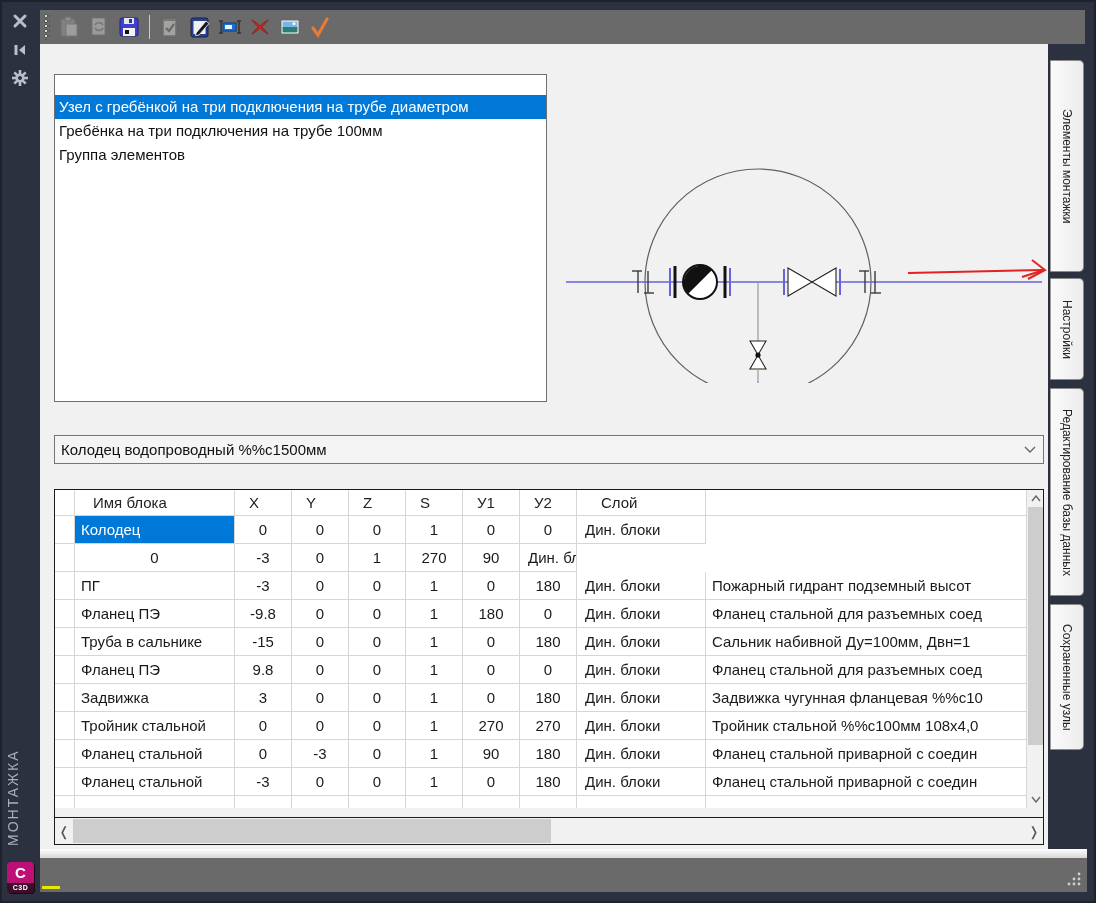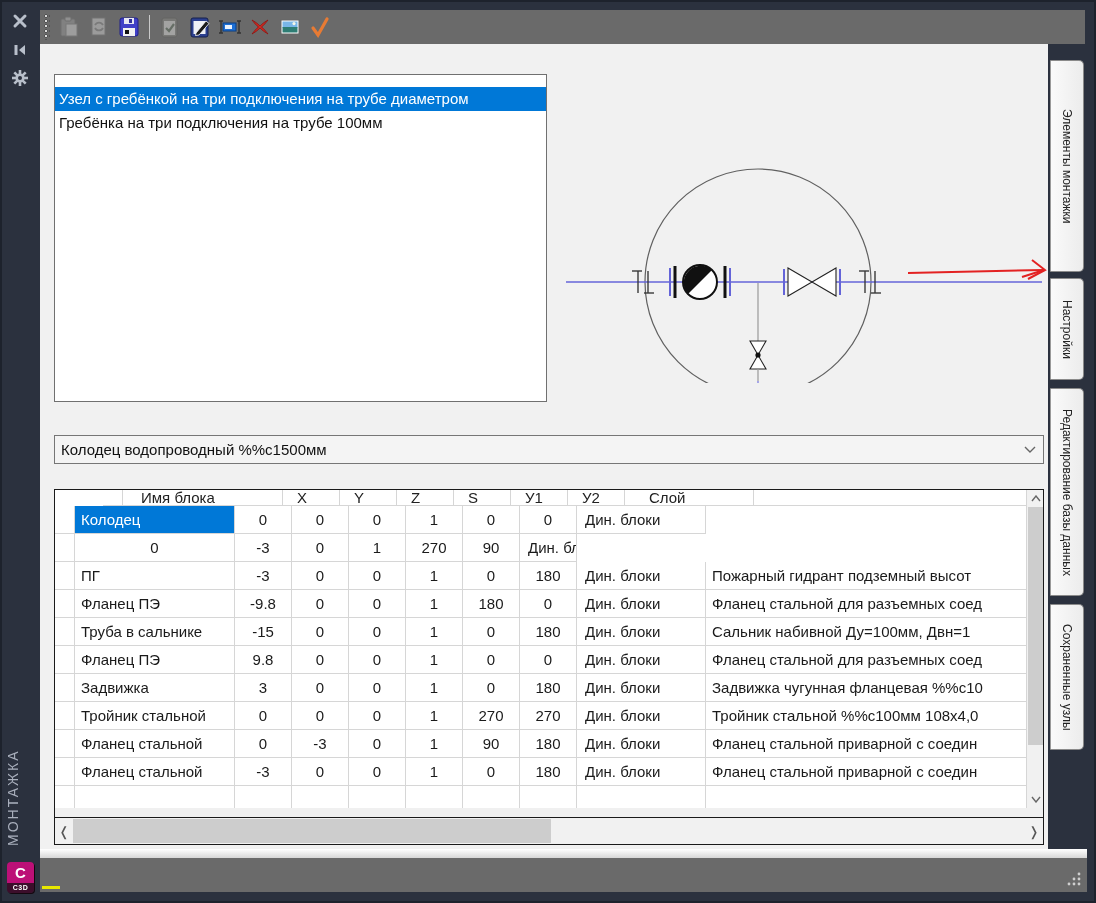--- a/index.html
+++ b/index.html
@@ -31,38 +31,38 @@
   .tb-sep{width:1px;height:24px;background:#c9c9c9;margin:0 5px;}
   
   .panel{position:absolute;left:38px;top:42px;width:1008px;height:805px;background:#f1f1f1;}
   .panel-edge{position:absolute;left:38px;top:847px;width:1047px;height:9px;
               background:linear-gradient(#ffffff,#d7d7d7);}
   .bottom-strip{position:absolute;left:38px;top:856px;width:1047px;height:34px;background:#6a6a6a;}
   .yellow-dash{position:absolute;left:2px;top:28px;width:18px;height:3px;background:#e8e800;}
   .resize-grip{position:absolute;right:4px;bottom:4px;width:18px;height:18px;}
   
   .listbox{position:absolute;left:14px;top:30px;width:493px;height:328px;background:#fff;
-           border:1px solid #707070;padding-top:12px;overflow:hidden;}
+           border:1px solid #707070;padding-top:20px;overflow:hidden;}
   .list-item{height:24px;line-height:24px;font-size:15px;color:#111;padding-left:4px;
              white-space:nowrap;cursor:default;}
   .list-item.selected{background:#0078d7;color:#fff;}
   
   .schematic{position:absolute;left:522px;top:43px;}
   
   .dropdown{position:absolute;left:14px;top:391px;width:990px;height:29px;background:#f4f4f4;
             border:1px solid #767676;display:flex;align-items:center;cursor:pointer;gap:32px;}
   .dd-value{flex:1;font-size:15px;color:#111;padding-left:6px;white-space:nowrap;overflow:hidden;}
   .dd-chev{width:26px;display:flex;justify-content:center;}
   
   .tablebox{position:absolute;left:14px;top:445px;width:990px;height:356px;border:1px solid #1a1a1a;
             background:#f0f0f0;}
   .tbody-area{position:absolute;left:0;top:0;width:971px;height:318px;background:#fff;overflow:hidden;}
   .trow{display:grid;grid-template-columns:20px 160px 57px 57px 57px 57px 57px 57px 129px 1fr;
         height:28px;}
-  .trow.head{height:16px;padding-left:48px;}
+  .trow.head{height:26px;}
   .tcell{border-right:1px solid #d6d6d6;border-bottom:1px solid #d6d6d6;font-size:15px;color:#1a1a1a;
          display:flex;align-items:center;white-space:nowrap;overflow:hidden;}
   .tcell.num{justify-content:center;}
   .tcell.name{padding-left:6px;text-align:right;}
   .tcell.layer{padding-left:8px;}
   .tcell.desc{padding-left:6px;border-right:none;}
   .trow.head .tcell{font-size:15px;color:#222;}
   .trow.head .h-name{padding-left:18px;}
   .trow.head .h-num{justify-content:flex-start;padding-left:14px;}
   .trow.head .h-layer{padding-left:24px;}
@@ -187,20 +187,21 @@
           <path d="M5 13 L10 20 L19 4" stroke="#e87b34" stroke-width="3.2" fill="none" stroke-linecap="round"></path>
         </svg>
     </div>
   </div>
 
   <div class="panel">
 
     <div class="listbox" id="listbox">
         <div class="list-item selected">Узел с гребёнкой на три подключения на трубе диаметром</div>
         <div class="list-item">Гребёнка на три подключения на трубе 100мм</div>
+        <div class="list-item">Группа элементов</div>
       </div>
 
     <svg class="schematic" width="486" height="296" viewBox="0 0 486 296">
 
       <circle cx="196" cy="195" r="113" fill="none" stroke="#606060" stroke-width="1.2"></circle>
 
       <line x1="4" y1="195" x2="480" y2="195" stroke="#6464d8" stroke-width="1.3"></line>
 
       <g stroke="#3a3a3a" stroke-width="1.4">
         <line x1="76" y1="184" x2="76" y2="206"></line>

